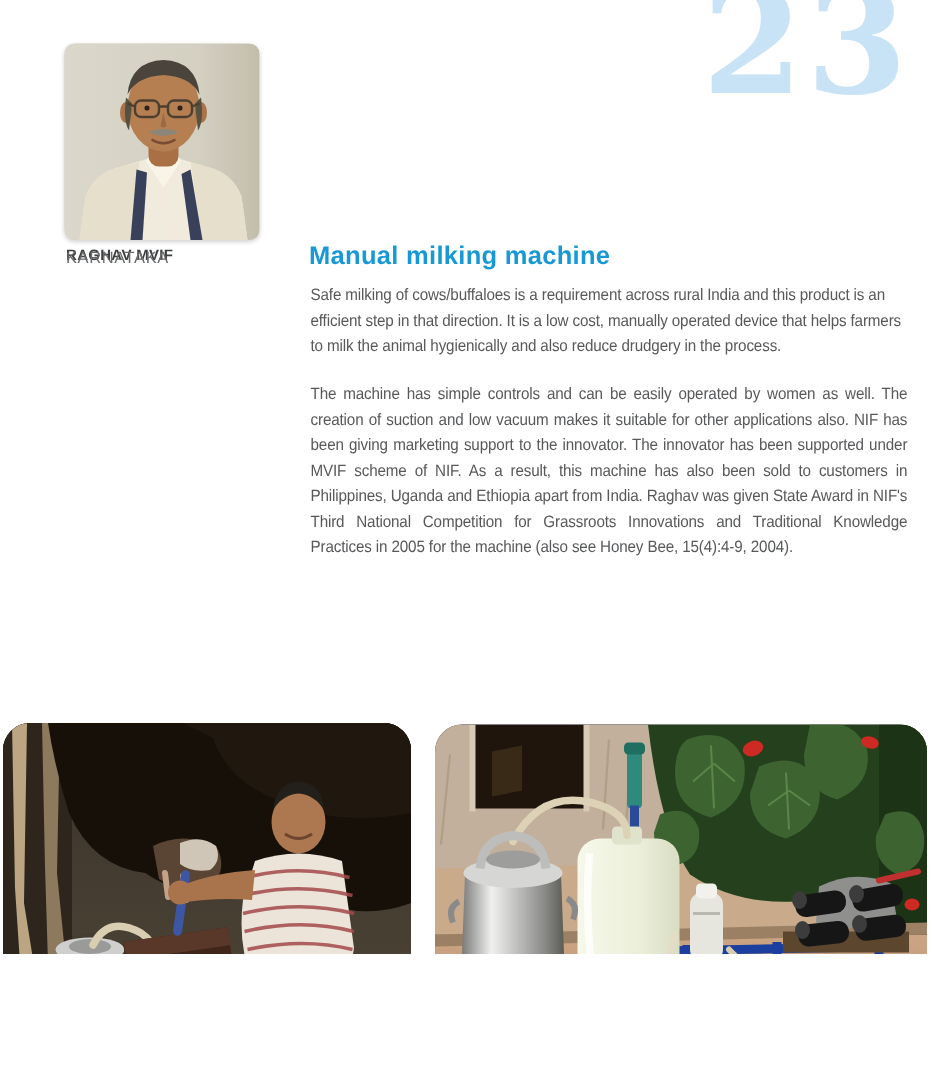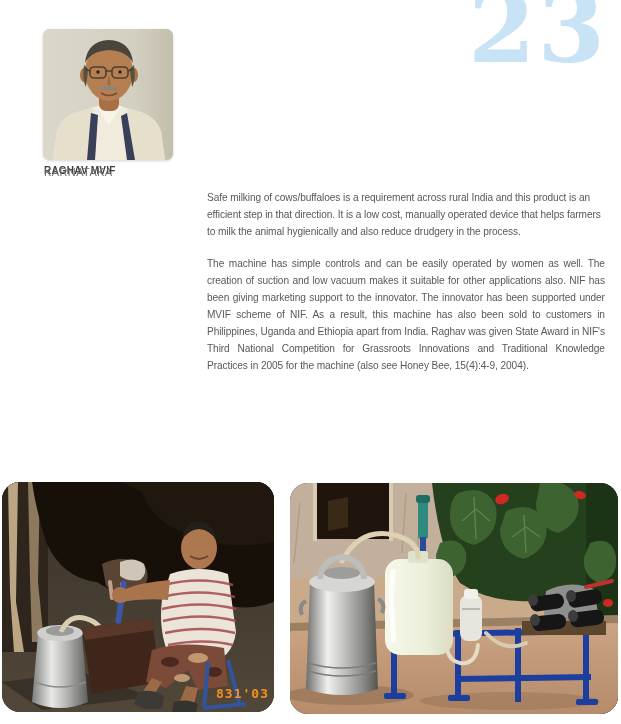--- a/index.html
+++ b/index.html
@@ -1,17 +1,17 @@
 <!DOCTYPE html>
 <html><head>
 <meta charset="utf-8">
 <style>
   html,body{margin:0;padding:0;background:#ffffff;}
   .page{
-    position:relative;width:621px;height:724px;background:#ffffff;
+    position:relative;width:621px;height:636px;background:#ffffff;
     overflow:hidden;font-family:"Liberation Sans",sans-serif;
   }
   
   .page-number{
     position:absolute;top:-20px;right:14px;
     font-family:"DejaVu Serif",serif;font-weight:bold;
     font-size:97px;line-height:1;letter-spacing:2px;
     color:#c9e3f6;user-select:none;
   }
   
@@ -100,20 +100,21 @@
 
       <path d="M56,59 Q66,55 76,59 Q66,64 56,59 Z" fill="#8c857a"></path>
 
       <path d="M58,64 Q66,69 74,64" fill="none" stroke="#7a4b33" stroke-width="1.6"></path>
     </svg>
   </div>
 
   <div class="profile-name">RAGHAV MVIF</div>
   <div class="profile-state">KARNATAKA</div>
 
+  <h1 class="article-title" style="margin:0">Manual milking machine</h1>
   <div class="article-body">
     <p class="p1">Safe milking of cows/buffaloes is a requirement across rural India and this product is an efficient step in that direction. It is a low cost, manually operated device that helps farmers to milk the animal hygienically and also reduce drudgery in the process.</p>
     <p class="p2">The machine has simple controls and can be easily operated by women as well. The creation of suction and low vacuum makes it suitable for other applications also. NIF has been giving marketing support to the innovator. The innovator has been supported under MVIF scheme of NIF. As a result, this machine has also been sold to customers in Philippines, Uganda and Ethiopia apart from India. Raghav was given State Award in NIF's Third National Competition for Grassroots Innovations and Traditional Knowledge Practices in 2005 for the machine (also see Honey Bee, 15(4):4-9, 2004).</p>
   </div>
 
   <div class="photo photo-left">
     <svg width="272" height="230" viewBox="0 0 272 230">
       <defs>
         <linearGradient id="floorL" x1="0" y1="0" x2="0" y2="1">
           <stop offset="0" stop-color="#3a332a"></stop>

